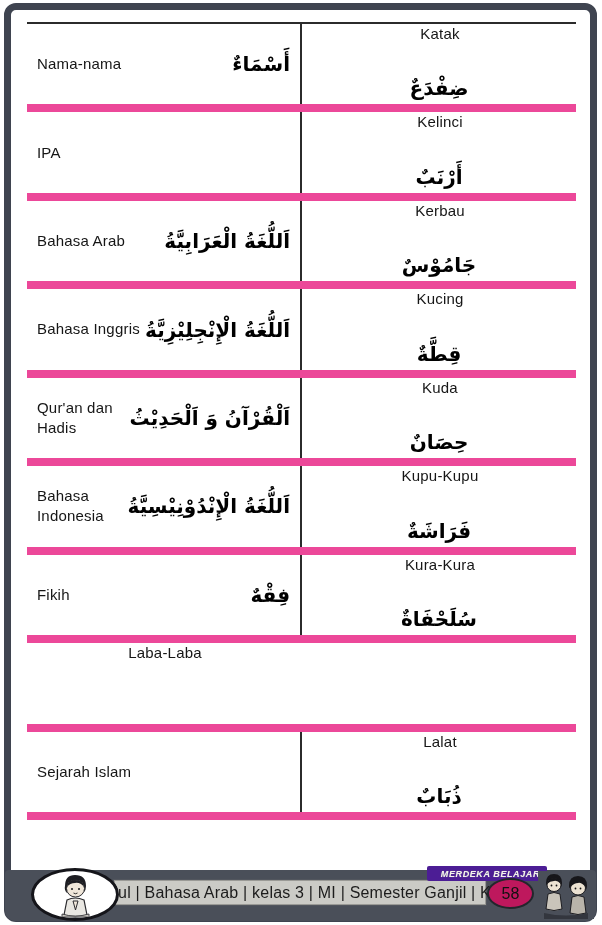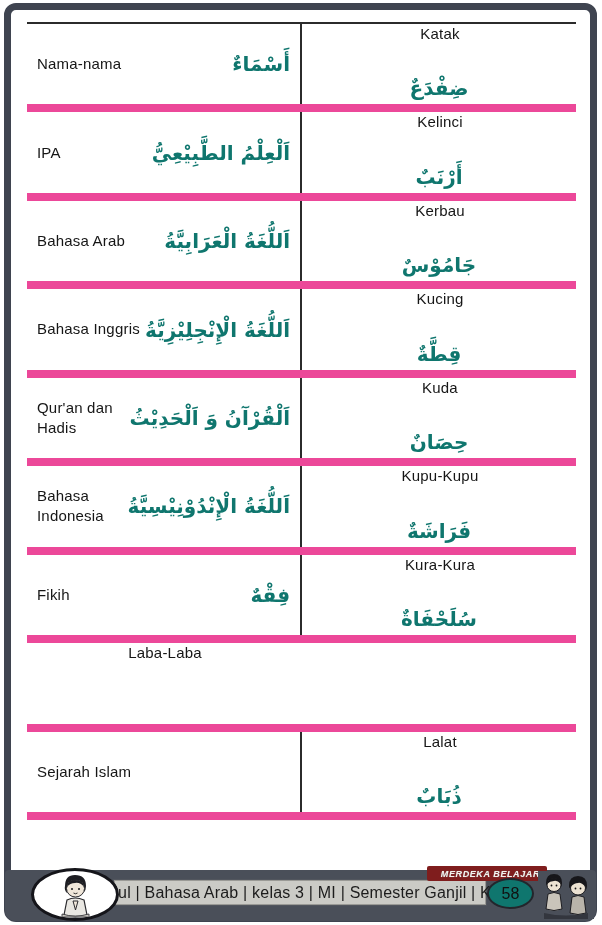--- a/index.html
+++ b/index.html
@@ -37,21 +37,21 @@
   }
   .cell-l{ width:275px; border-right:2px solid #2b2b2b; }
   .cell-r{ width:274px;flex-direction:column; }
   .indo{
     font-size:15px; color:#161616; letter-spacing:.2px;
     white-space:pre-line; line-height:1.35;
   }
   .arabic{
     font-family:"DejaVu Sans", sans-serif;
     direction:rtl; unicode-bidi:embed;
-    font-size:20px; font-weight:700; color:#0f766e;
+    font-size:20px; font-weight:700; color:#000000;
     line-height:1.6; text-align:right; padding-right:2px;
   }
   
   .footer{
     position:absolute; left:5px; right:6px; bottom:4px; height:51px;
     background:#4a4f59;
     border-radius:4px 4px 10px 10px;
   }
   .footer-strip{
     position:absolute; left:108px; top:9px; width:374px; height:27px;
@@ -68,33 +68,33 @@
     position:absolute; left:26px; top:-2px; width:88px; height:53px;
     background:#ffffff;
     border:3px solid #15151a;
     border-radius:50%;
     box-sizing:border-box;
     overflow:hidden;
     display:flex; align-items:flex-end; justify-content:center;
   }
   .merdeka-banner{
     position:absolute; right:49px; top:-4px; height:14px;
-    background:#7f1d1d;
+    background:#4c1d95;
     color:#f4f2ec;
     font-size:9px; font-weight:700; font-style:italic;
     letter-spacing:.6px;
     padding:1px 7px 0 14px;
     display:flex; align-items:center;
     border-radius:2px;
     text-shadow:0 0 1px #8a8f99;
     white-space:nowrap;
   }
   .page-oval{
     position:absolute; left:482px; top:8px; width:47px; height:31px;
-    background:#0f766e;
+    background:#be185d;
     border:2px solid #23262c;
     border-radius:50%;
     display:flex; align-items:center; justify-content:center;
     box-sizing:border-box;
     font-size:16px; color:#111;
   }
   .mascot-right{
     position:absolute; right:2px; top:1px; width:56px; height:48px;
     overflow:hidden;
   }
@@ -111,21 +111,20 @@
       <span class="arabic">أَسْمَاءٌ</span>
     </div>
     <div class="cell cell-r">
       <span class="indo">Katak</span>
       <span class="arabic">ضِفْدَعٌ</span>
     </div>
   </div>
     <div class="row">
     <div class="cell cell-l">
       <span class="indo">IPA</span>
-      <span class="arabic">اَلْعِلْمُ الطَّبِيْعِيُّ</span>
     </div>
     <div class="cell cell-r">
       <span class="indo">Kelinci</span>
       <span class="arabic">أَرْنَبٌ</span>
     </div>
   </div>
     <div class="row">
     <div class="cell cell-l">
       <span class="indo">Bahasa Arab</span>
       <span class="arabic">اَللُّغَةُ الْعَرَابِيَّةُ</span>

